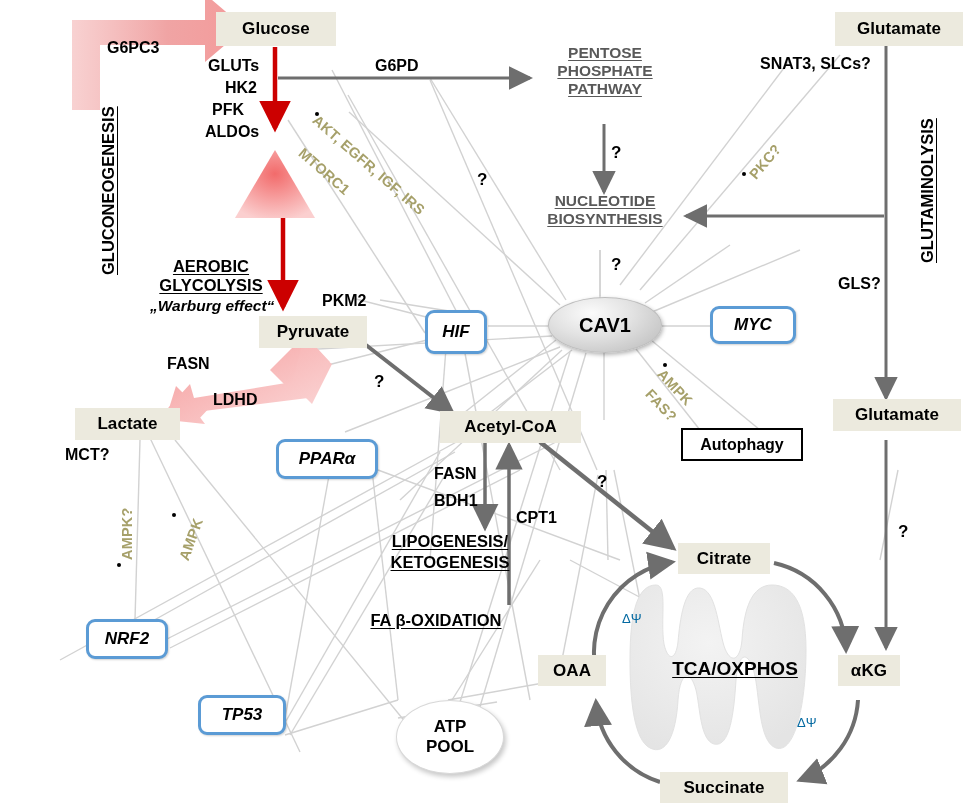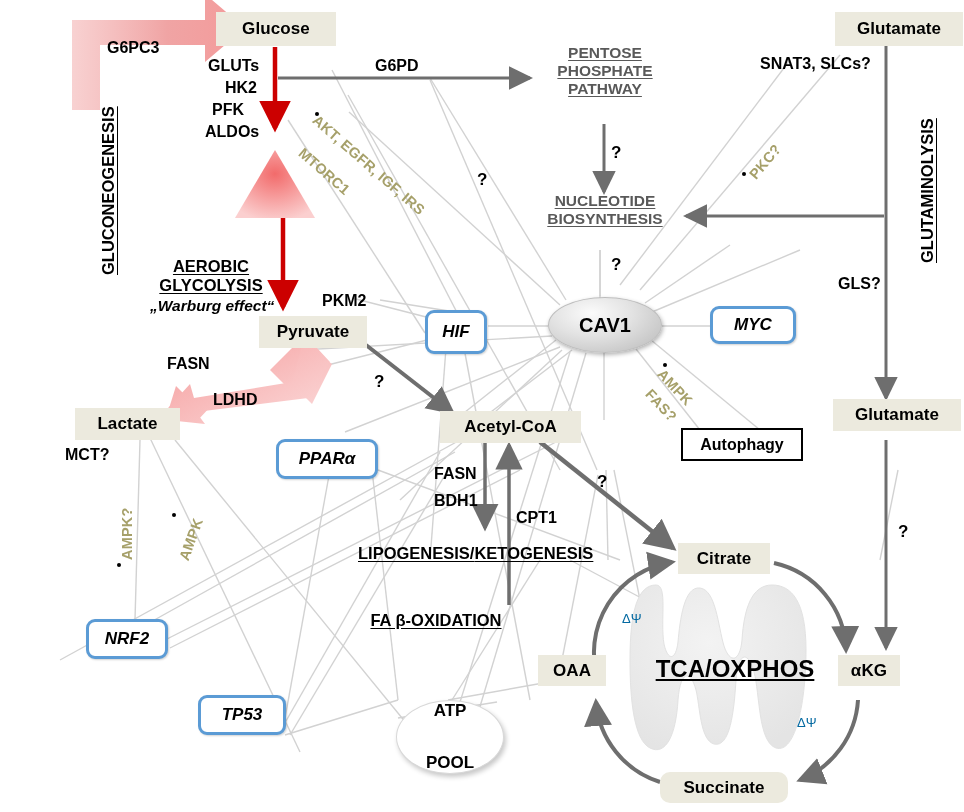--- a/index.html
+++ b/index.html
@@ -213,29 +213,29 @@
   </div>
 
   <div class="node metabolite" style="left:538px;top:655px;width:68px;height:31px;">
     <span>OAA</span>
   </div>
 
   <div class="node metabolite" style="left:838px;top:655px;width:62px;height:31px;">
     <span>αKG</span>
   </div>
 
-  <div class="node metabolite" style="left:660px;top:772px;width:128px;height:31px;border-radius:10px;">
+  <div class="node metabolite" style="left:660px;top:772px;width:128px;height:31px;">
     <span>Succinate</span>
   </div>
 
   <div class="node" id="cav1" style="left:548px;top:297px;">
     <span>CAV1</span>
   </div>
 
-  <div class="node" id="atppool" style="left:396px;top:700px;flex-direction:column;justify-content:space-between;">
+  <div class="node" id="atppool" style="left:396px;top:700px;flex-direction:column;">
     <span>ATP</span>
     <span>POOL</span>
   </div>
 
   <div class="node tfbox" style="left:425px;top:310px;width:62px;height:44px;">
     <span>HIF</span>
   </div>
 
   <div class="node tfbox" style="left:710px;top:306px;width:86px;height:38px;">
     <span>MYC</span>
@@ -268,30 +268,30 @@
     <span>BIOSYNTHESIS</span>
   </div>
 
   <div class="node pathway-black" style="left:148px;top:257px;width:126px;height:40px;flex-direction:column;justify-content:flex-start;font-size:16.5px;line-height:19px;">
     <span>AEROBIC</span>
     <span>GLYCOLYSIS</span>
   </div>
 
   <div class="warburg" style="left:150px;top:297px;">„Warburg effect“</div>
 
-  <div class="node pathway-black" style="left:358px;top:531px;width:184px;height:44px;flex-direction:row;justify-content:flex-start;font-size:16.5px;line-height:21px;">
+  <div class="node pathway-black" style="left:358px;top:531px;width:184px;height:44px;flex-direction:column;justify-content:flex-start;font-size:16.5px;line-height:21px;">
     <span>LIPOGENESIS/</span>
     <span>KETOGENESIS</span>
   </div>
 
   <div class="node pathway-black" style="left:358px;top:609px;width:156px;height:22px;font-size:16.5px;justify-content:center;">
     <span>FA β-OXIDATION</span>
   </div>
 
-  <div class="node pathway-black" style="left:660px;top:656px;width:150px;height:26px;font-size:24px;">
+  <div class="node pathway-black" style="left:660px;top:656px;width:150px;height:26px;font-size:19px;">
     <span>TCA/OXPHOS</span>
   </div>
 
   <div class="vlabel" style="left:99px;top:275px;transform:rotate(-90deg);">GLUCONEOGENESIS</div>
 
   <div class="vlabel" style="left:918px;top:263px;transform:rotate(-90deg);">GLUTAMINOLYSIS</div>
 
   <div class="enz" style="left:107px;top:39px;">G6PC3</div>
   <div class="enz" style="left:208px;top:57px;">GLUTs</div>
   <div class="enz" style="left:225px;top:79px;">HK2</div>

